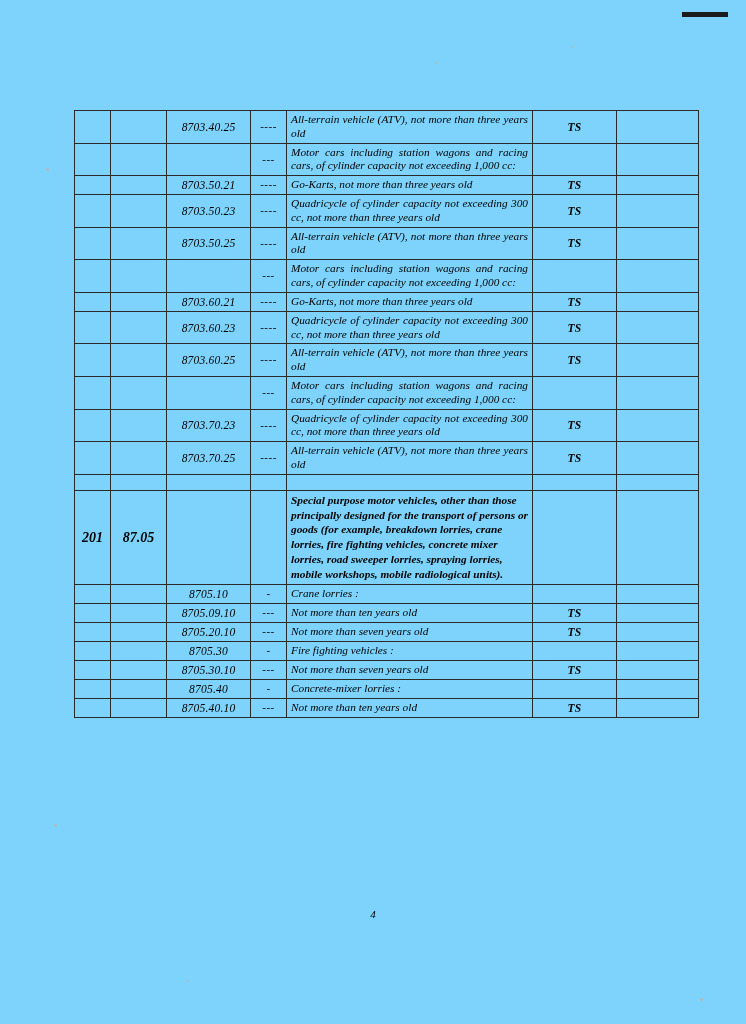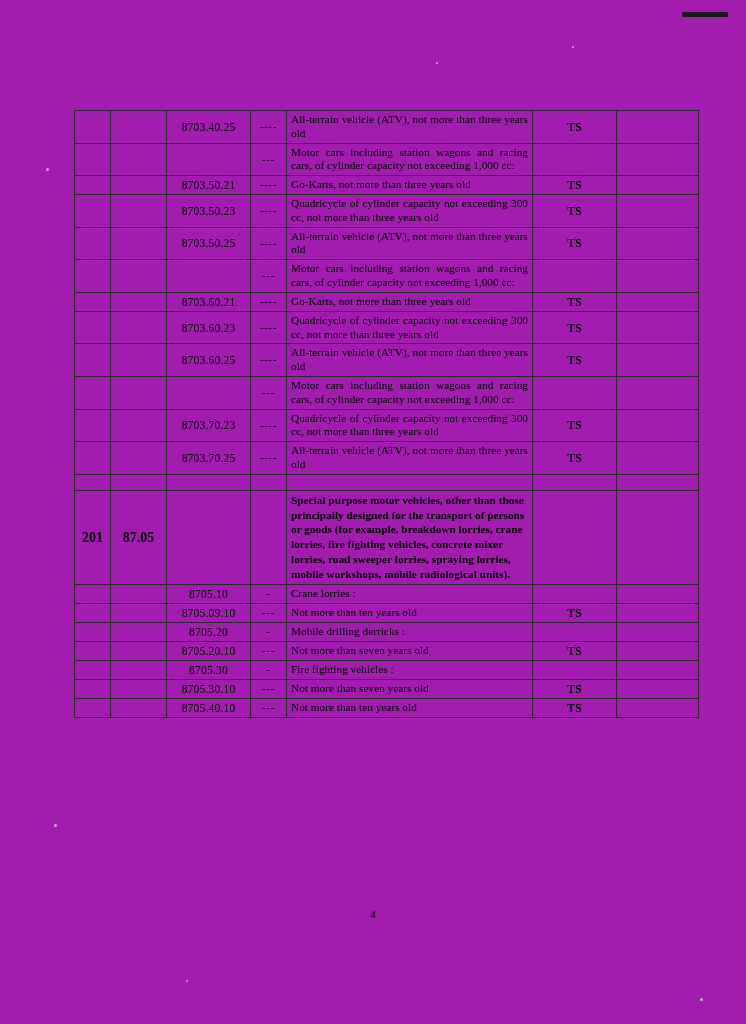--- a/index.html
+++ b/index.html
@@ -11,21 +11,22 @@
     width: 746px;
     height: 1024px;
     position: relative;
     font-family: "Liberation Serif", serif;
     color: #000000;
     overflow: hidden;
   }
   .page {
     position: absolute;
     inset: 0;
-    background: #a21caf;
+    background: #7dd3fc;
+    font-style: italic;
   }
   
   .edge-mark {
     position: absolute;
     background: #2b2b2b;
   }
   .mark-topright {
     top: 12px;
     right: 18px;
     width: 46px;
@@ -278,29 +279,20 @@
             <td class="head"></td>
             <td class="code">8705.09.10</td>
             <td class="dash">---</td>
             <td class="desc single">Not more than ten years old</td>
             <td class="ts">TS</td>
             <td class="extra"></td>
           </tr>
           <tr>
             <td class="num"></td>
             <td class="head"></td>
-            <td class="code">8705.20</td>
-            <td class="dash">-</td>
-            <td class="desc single">Mobile drilling derricks :</td>
-            <td class="ts"></td>
-            <td class="extra"></td>
-          </tr>
-          <tr>
-            <td class="num"></td>
-            <td class="head"></td>
             <td class="code">8705.20.10</td>
             <td class="dash">---</td>
             <td class="desc single">Not more than seven years old</td>
             <td class="ts">TS</td>
             <td class="extra"></td>
           </tr>
           <tr>
             <td class="num"></td>
             <td class="head"></td>
             <td class="code">8705.30</td>
@@ -314,20 +306,29 @@
             <td class="head"></td>
             <td class="code">8705.30.10</td>
             <td class="dash">---</td>
             <td class="desc single">Not more than seven years old</td>
             <td class="ts">TS</td>
             <td class="extra"></td>
           </tr>
           <tr>
             <td class="num"></td>
             <td class="head"></td>
+            <td class="code">8705.40</td>
+            <td class="dash">-</td>
+            <td class="desc single">Concrete-mixer lorries :</td>
+            <td class="ts"></td>
+            <td class="extra"></td>
+          </tr>
+          <tr>
+            <td class="num"></td>
+            <td class="head"></td>
             <td class="code">8705.40.10</td>
             <td class="dash">---</td>
             <td class="desc single">Not more than ten years old</td>
             <td class="ts">TS</td>
             <td class="extra"></td>
           </tr>
         </tbody>
     </table>
   </div>
 

